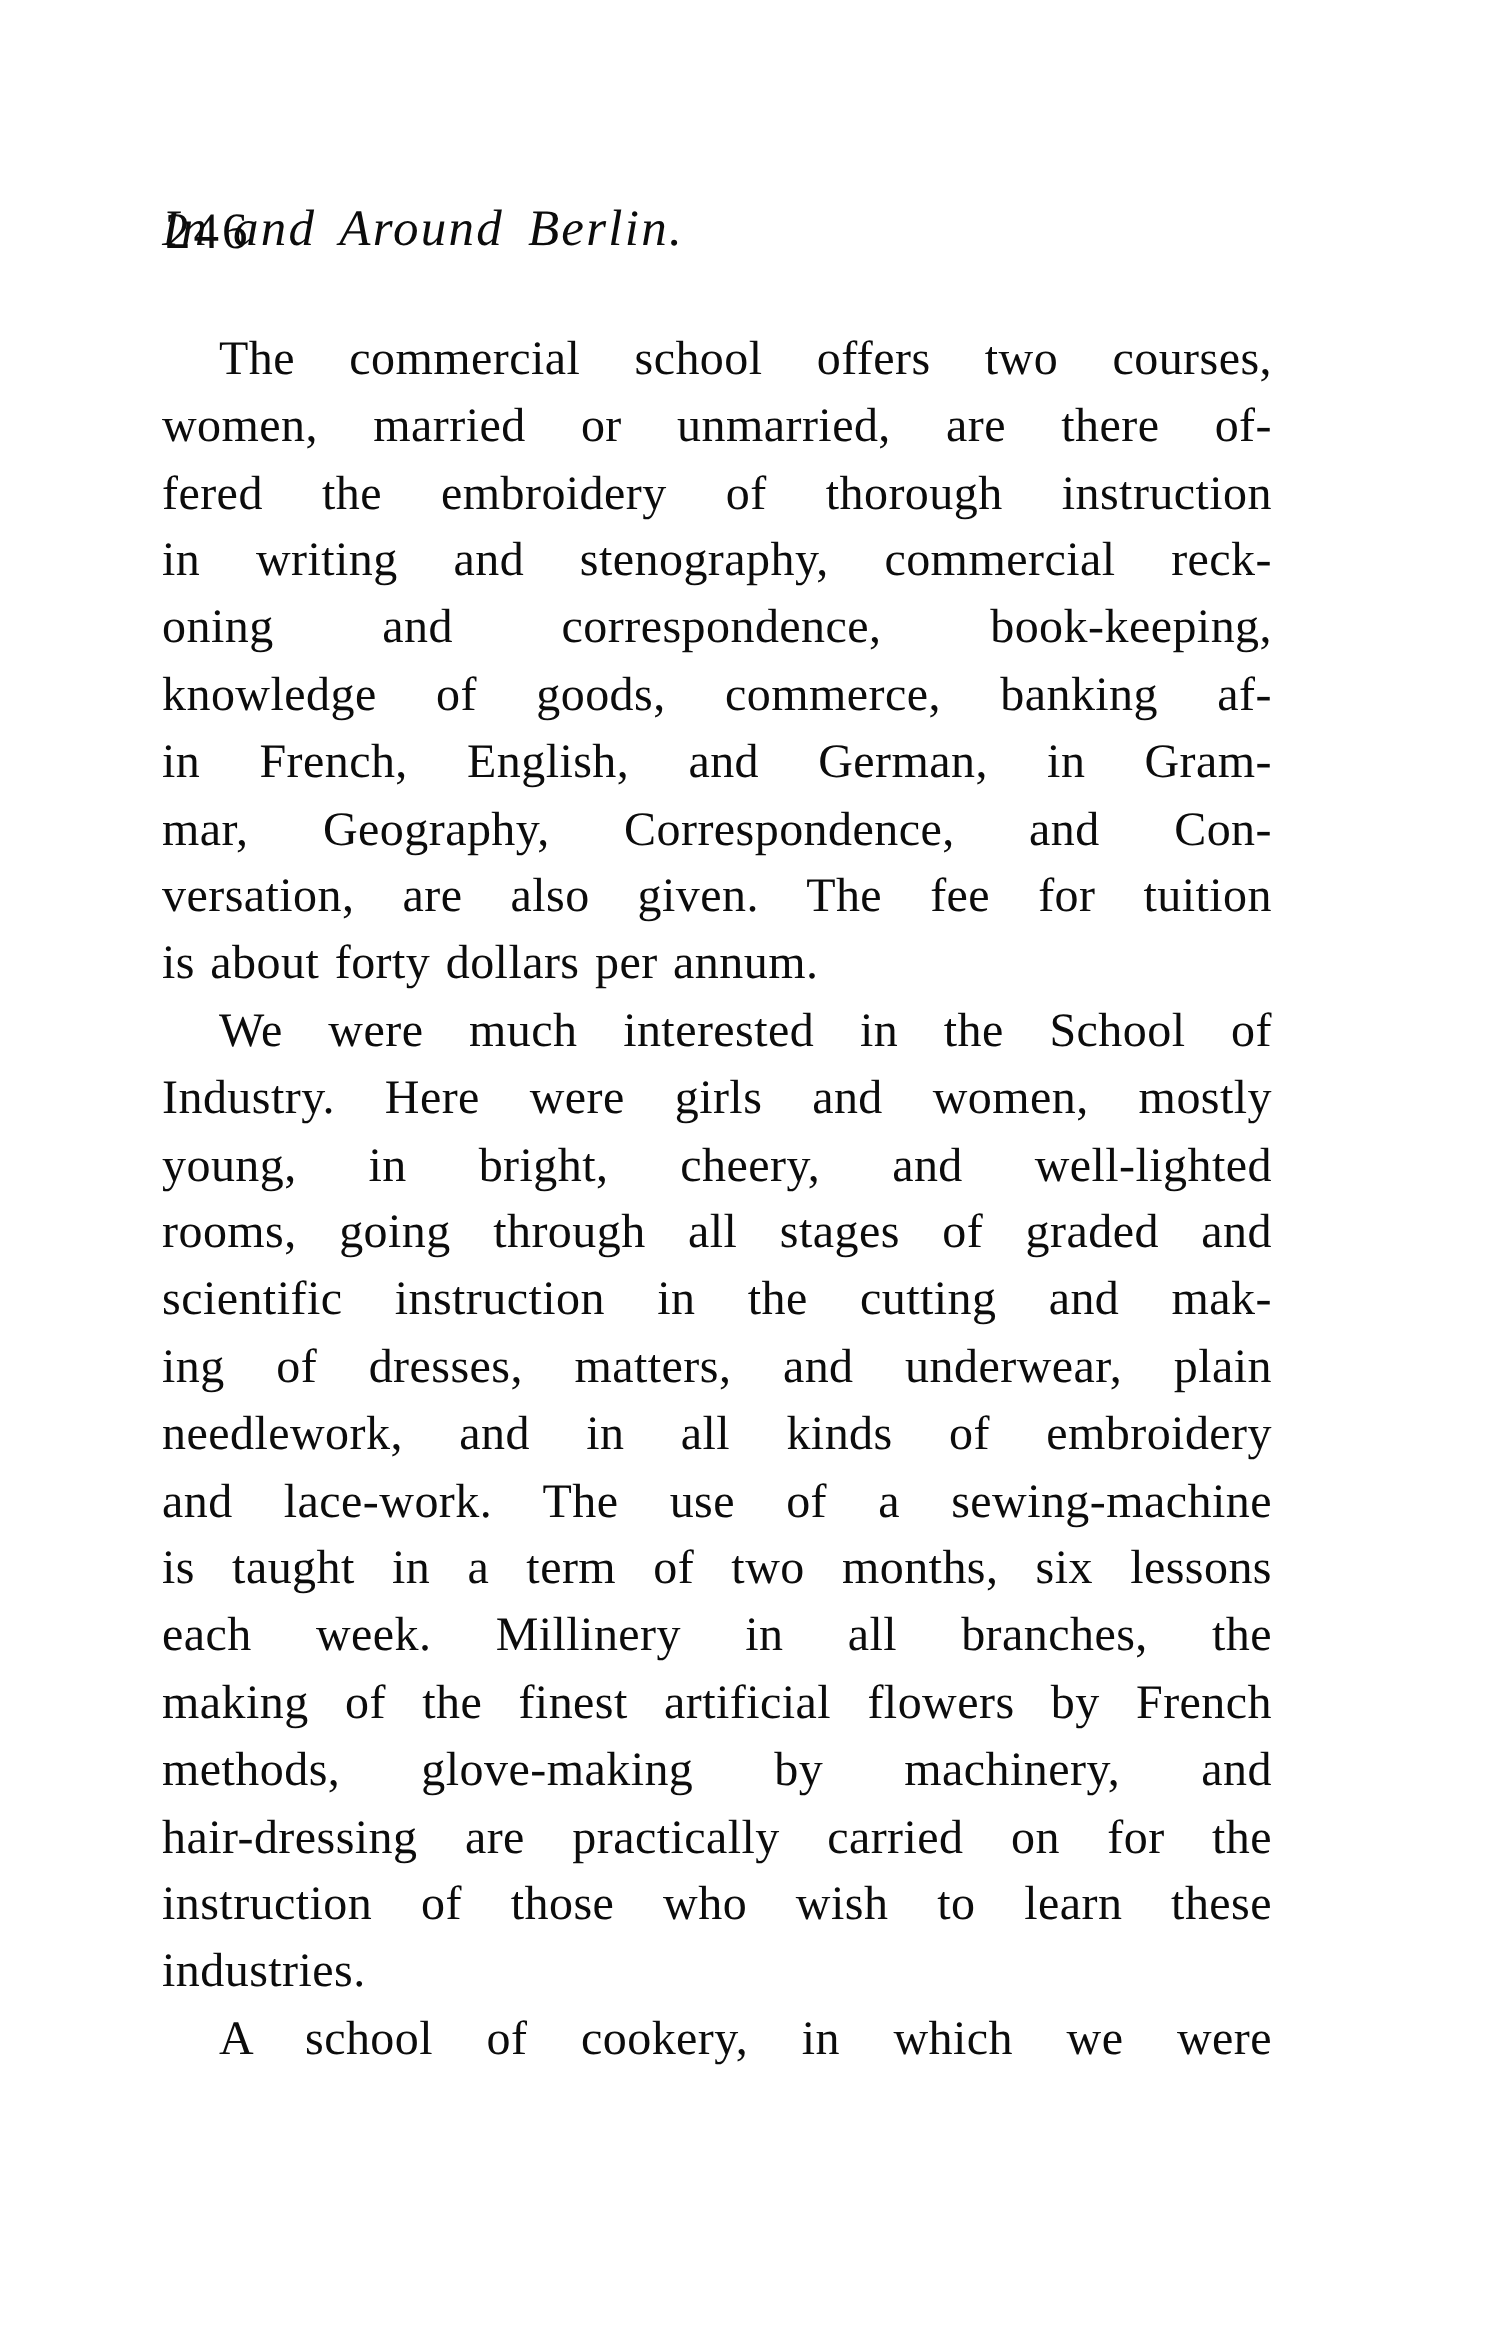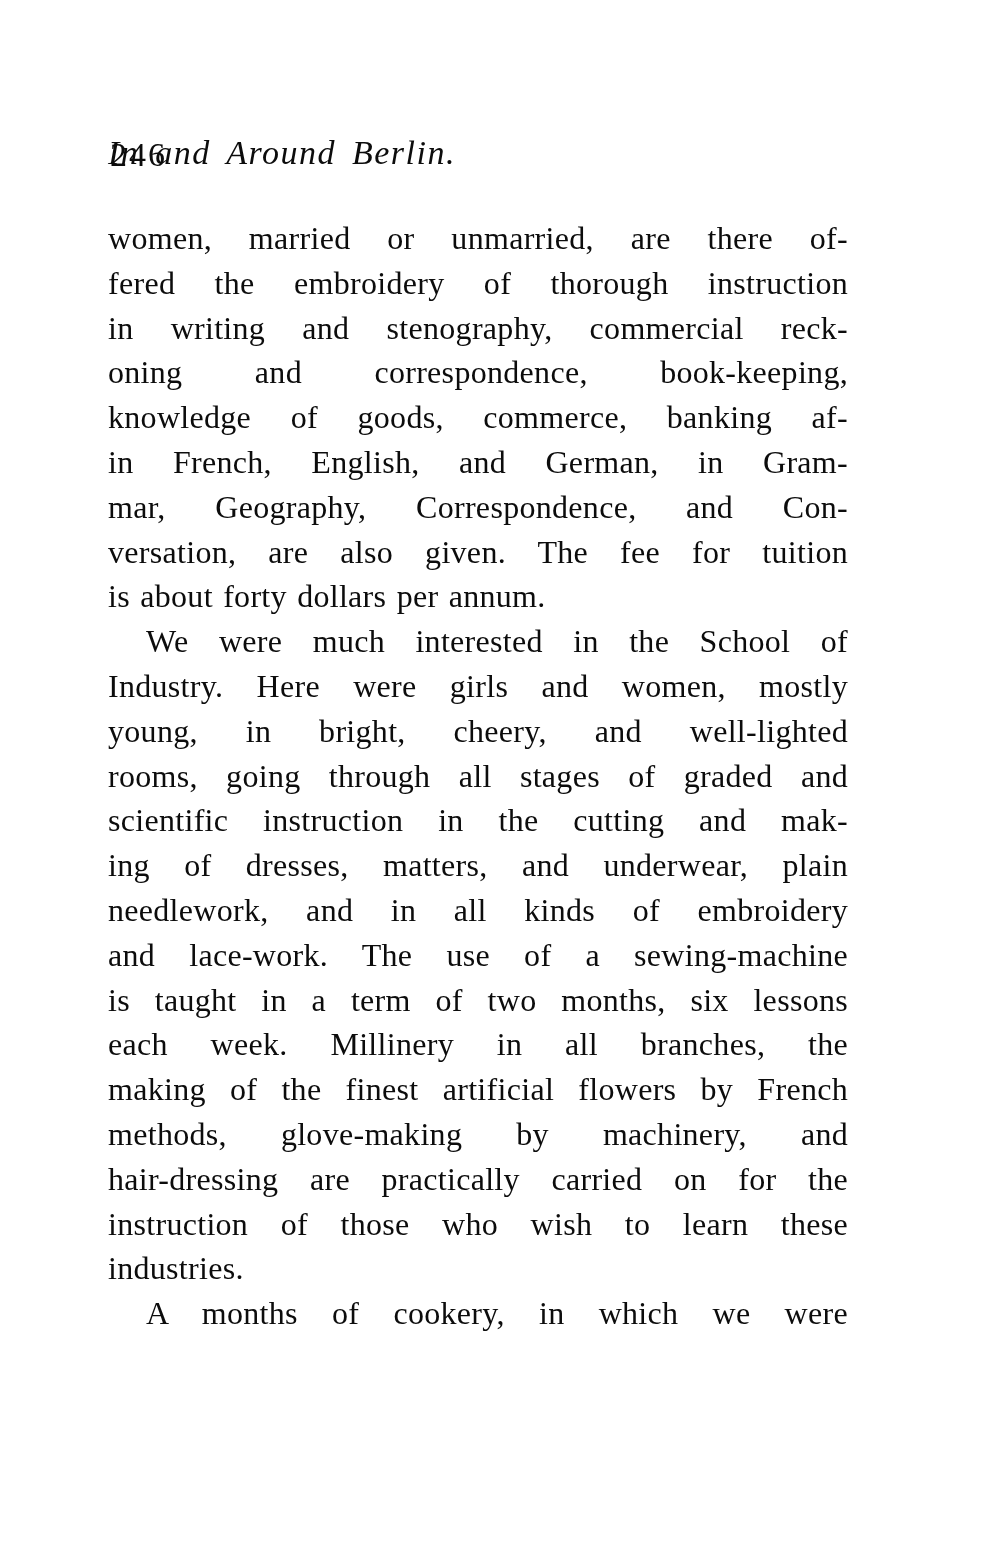--- a/index.html
+++ b/index.html
@@ -72,20 +72,21 @@
 <body>
 
 <div class="page">
   <div class="header">
     <span class="page-number">246</span>
     <div class="running-title">In and Around Berlin.</div>
   </div>
 
   <div class="body-text">
       <div class="paragraph">
+        <div class="line indent">The commercial school offers two courses,</div>
         <div class="line">women, married or unmarried, are there of-</div>
         <div class="line">fered the embroidery of thorough instruction</div>
         <div class="line">in writing and stenography, commercial reck-</div>
         <div class="line">oning and correspondence, book-keeping,</div>
         <div class="line">knowledge of goods, commerce, banking af-</div>
         <div class="line">in French, English, and German, in Gram-</div>
         <div class="line">mar, Geography, Correspondence, and Con-</div>
         <div class="line">versation, are also given.  The fee for tuition</div>
         <div class="line para-end">is about forty dollars per annum.</div>
       </div>
@@ -100,16 +101,16 @@
         <div class="line">and lace-work.  The use of a sewing-machine</div>
         <div class="line">is taught in a term of two months, six lessons</div>
         <div class="line">each week.  Millinery in all branches, the</div>
         <div class="line">making of the finest artificial flowers by French</div>
         <div class="line">methods, glove-making by machinery, and</div>
         <div class="line">hair-dressing are practically carried on for the</div>
         <div class="line">instruction of those who wish to learn these</div>
         <div class="line para-end">industries.</div>
       </div>
       <div class="paragraph">
-        <div class="line indent">A months of cookery, in which we were</div>
+        <div class="line indent">A school of cookery, in which we were</div>
       </div>
     </div>
 </div>
 
 </body></html>

